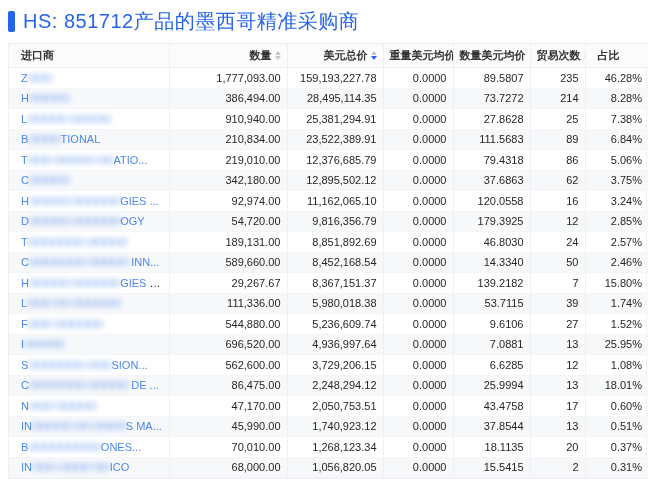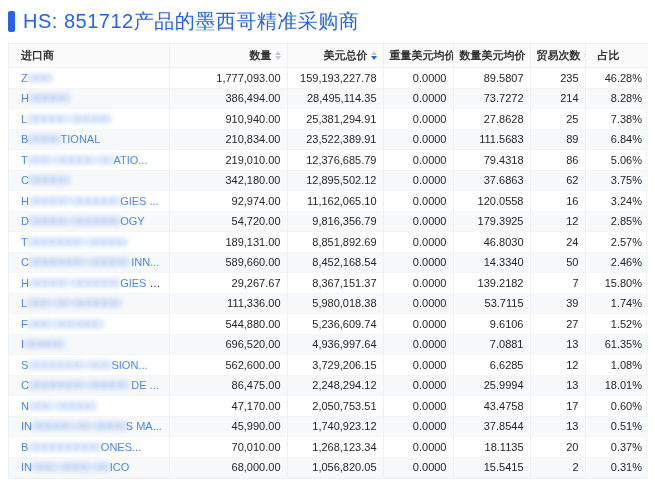--- a/index.html
+++ b/index.html
@@ -212,21 +212,21 @@
             <td class="num">27</td>
             <td class="pct">1.52%</td>
           </tr>
           <tr>
             <td class="c-imp"><a class="ilink"><span class="seg">I</span><span class="seg red">OOOOO</span></a></td>
             <td class="num">696,520.00</td>
             <td class="num">4,936,997.64</td>
             <td class="num">0.0000</td>
             <td class="num">7.0881</td>
             <td class="num">13</td>
-            <td class="pct">61.35%</td>
+            <td class="pct">25.95%</td>
           </tr>
           <tr>
             <td class="c-imp"><a class="ilink"><span class="seg">S</span><span class="seg red">OOOOOOO OOO</span><span class="seg">SION...</span></a></td>
             <td class="num">562,600.00</td>
             <td class="num">3,729,206.15</td>
             <td class="num">0.0000</td>
             <td class="num">6.6285</td>
             <td class="num">12</td>
             <td class="pct">1.08%</td>
           </tr>

